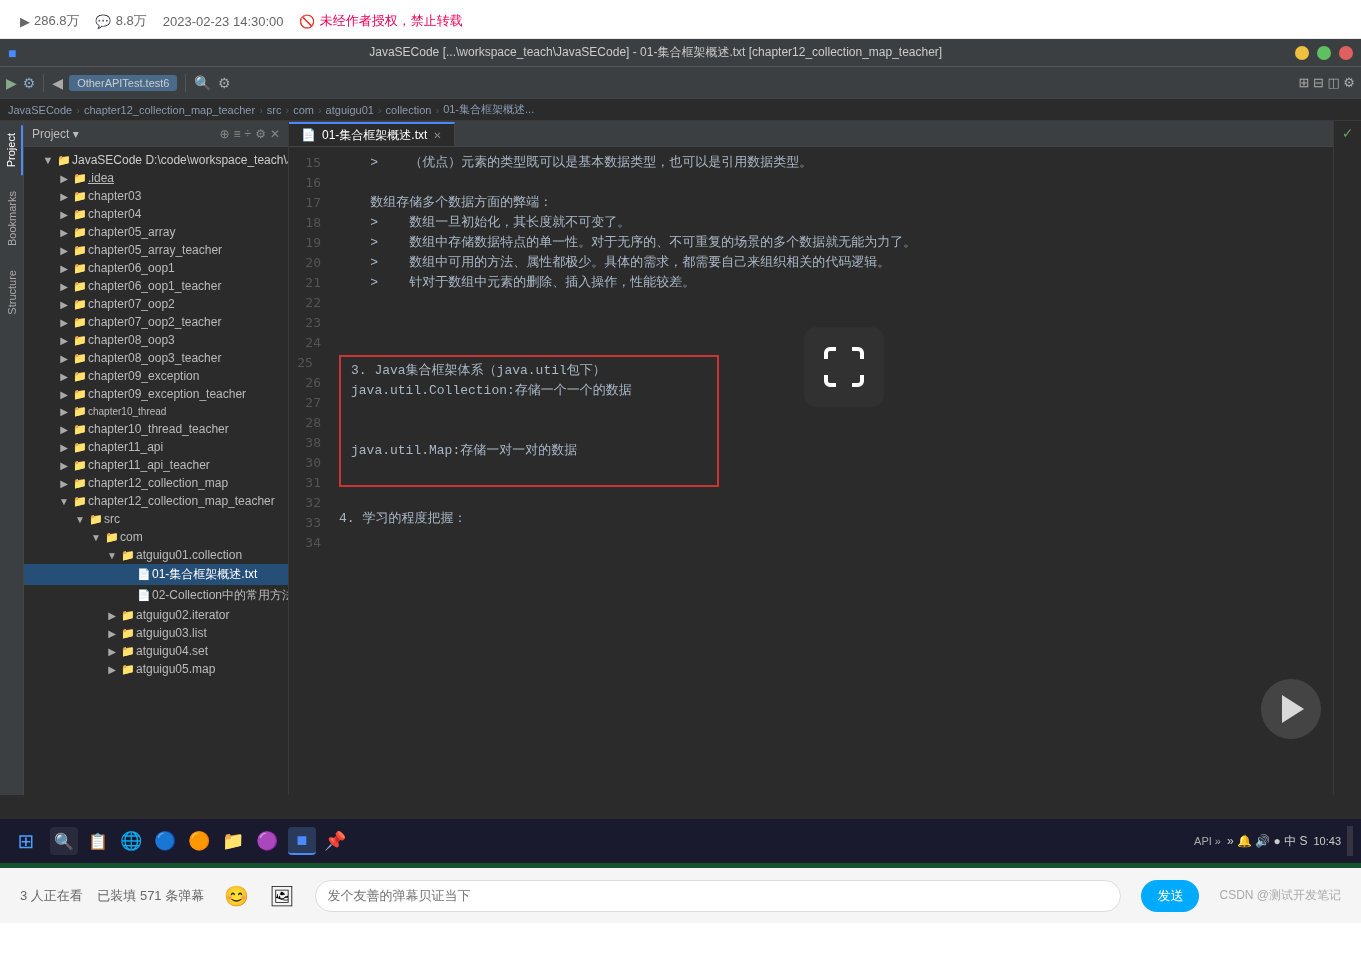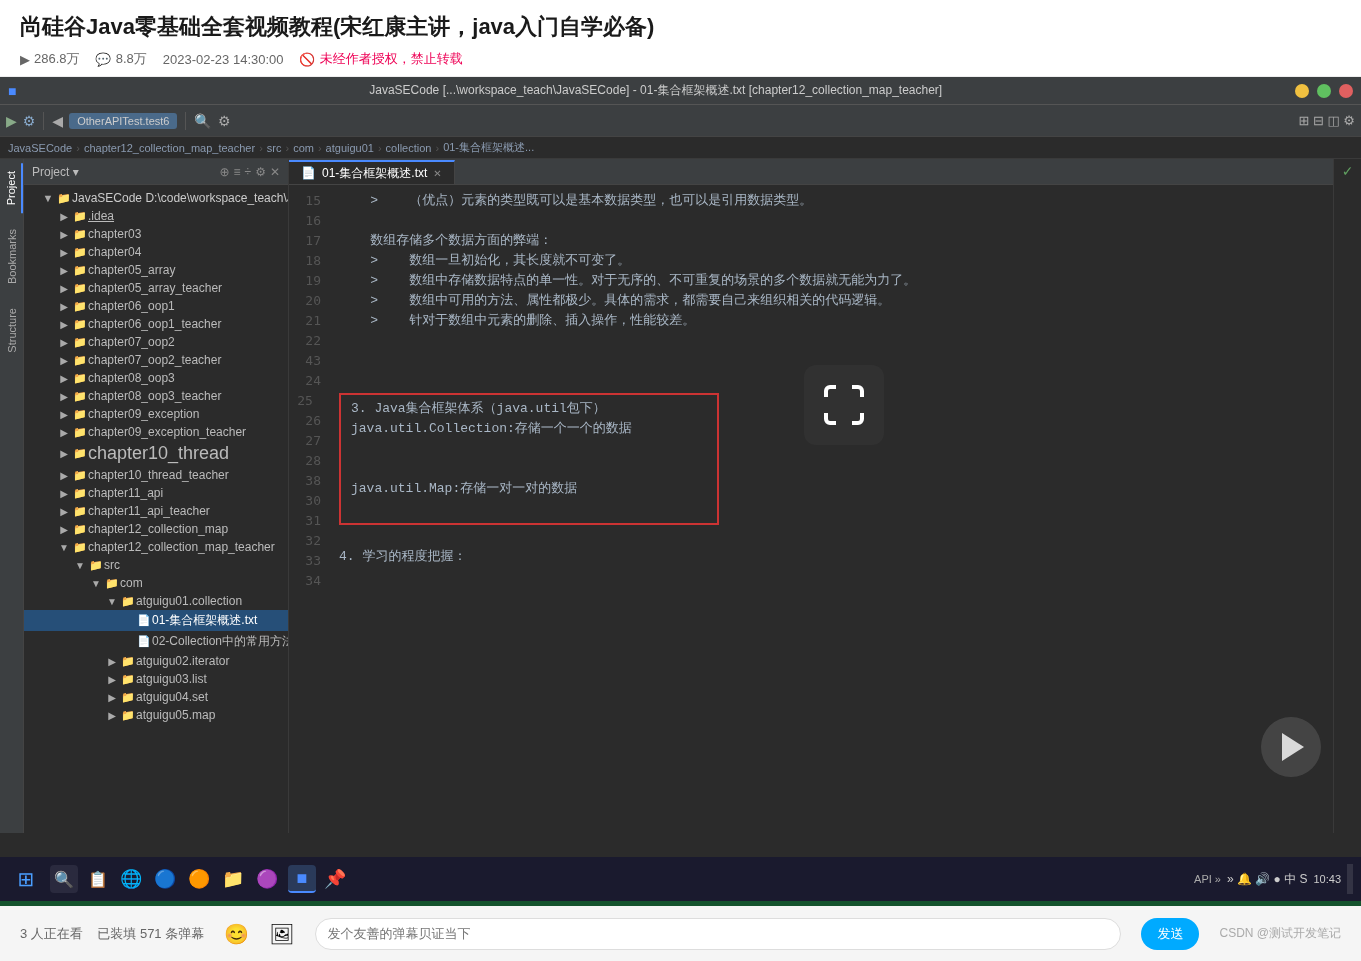--- a/index.html
+++ b/index.html
@@ -98,21 +98,20 @@
 
     
     ::-webkit-scrollbar { width: 6px; height: 6px; }
     ::-webkit-scrollbar-track { background: #2b2b2b; }
     ::-webkit-scrollbar-thumb { background: #555; border-radius: 3px; }
   </style>
 </head>
 <body>
 
 <div class="article-header">
-  <div class="article-title">尚硅谷Java零基础全套视频教程(宋红康主讲，java入门自学必备)</div>
   <div class="article-meta">
     <span class="meta-item">
       <span>▶</span>
       <span>286.8万</span>
     </span>
     <span class="meta-item">
       <span>💬</span>
       <span>8.8万</span>
     </span>
     <span>2023-02-23 14:30:00</span>
@@ -284,21 +283,21 @@
               <span class="tree-indent"></span>
               <span class="tree-icon" style="color:#aaa; font-size:10px;">▶</span>
               <span class="tree-icon folder-icon">📁</span>
               <span style="font-size:12px;">chapter09_exception_teacher</span>
             </div>
             <div class="tree-item">
               <span class="tree-indent"></span>
               <span class="tree-indent"></span>
               <span class="tree-icon" style="color:#aaa; font-size:10px;">▶</span>
               <span class="tree-icon folder-icon">📁</span>
-              <span style="font-size:18px;">chapter10_thread</span>
+              <span style="font-size:10px;">chapter10_thread</span>
             </div>
             <div class="tree-item">
               <span class="tree-indent"></span>
               <span class="tree-indent"></span>
               <span class="tree-icon" style="color:#aaa; font-size:10px;">▶</span>
               <span class="tree-icon folder-icon">📁</span>
               <span style="font-size:12px;">chapter10_thread_teacher</span>
             </div>
             <div class="tree-item">
               <span class="tree-indent"></span>
@@ -434,21 +433,21 @@
       <div class="editor-content" style="flex:1;">
         <div class="line-numbers" id="line-nums">
             <div style="line-height:20px; height:20px;">15</div>
             <div style="line-height:20px; height:20px;">16</div>
             <div style="line-height:20px; height:20px;">17</div>
             <div style="line-height:20px; height:20px;">18</div>
             <div style="line-height:20px; height:20px;">19</div>
             <div style="line-height:20px; height:20px;">20</div>
             <div style="line-height:20px; height:20px;">21</div>
             <div style="line-height:20px; height:20px;">22</div>
-            <div style="line-height:20px; height:20px;">43</div>
+            <div style="line-height:20px; height:20px;">23</div>
             <div style="line-height:20px; height:20px;">24</div>
             <div style="line-height:20px; height:20px;text-align:center;">25</div>
             <div style="line-height:20px; height:20px;">26</div>
             <div style="line-height:20px; height:20px;">27</div>
             <div style="line-height:20px; height:20px;">28</div>
             <div style="line-height:20px; height:20px;">38</div>
             <div style="line-height:20px; height:20px;">30</div>
             <div style="line-height:20px; height:20px;">31</div>
             <div style="line-height:20px; height:20px;">32</div>
             <div style="line-height:20px; height:20px;">33</div>

